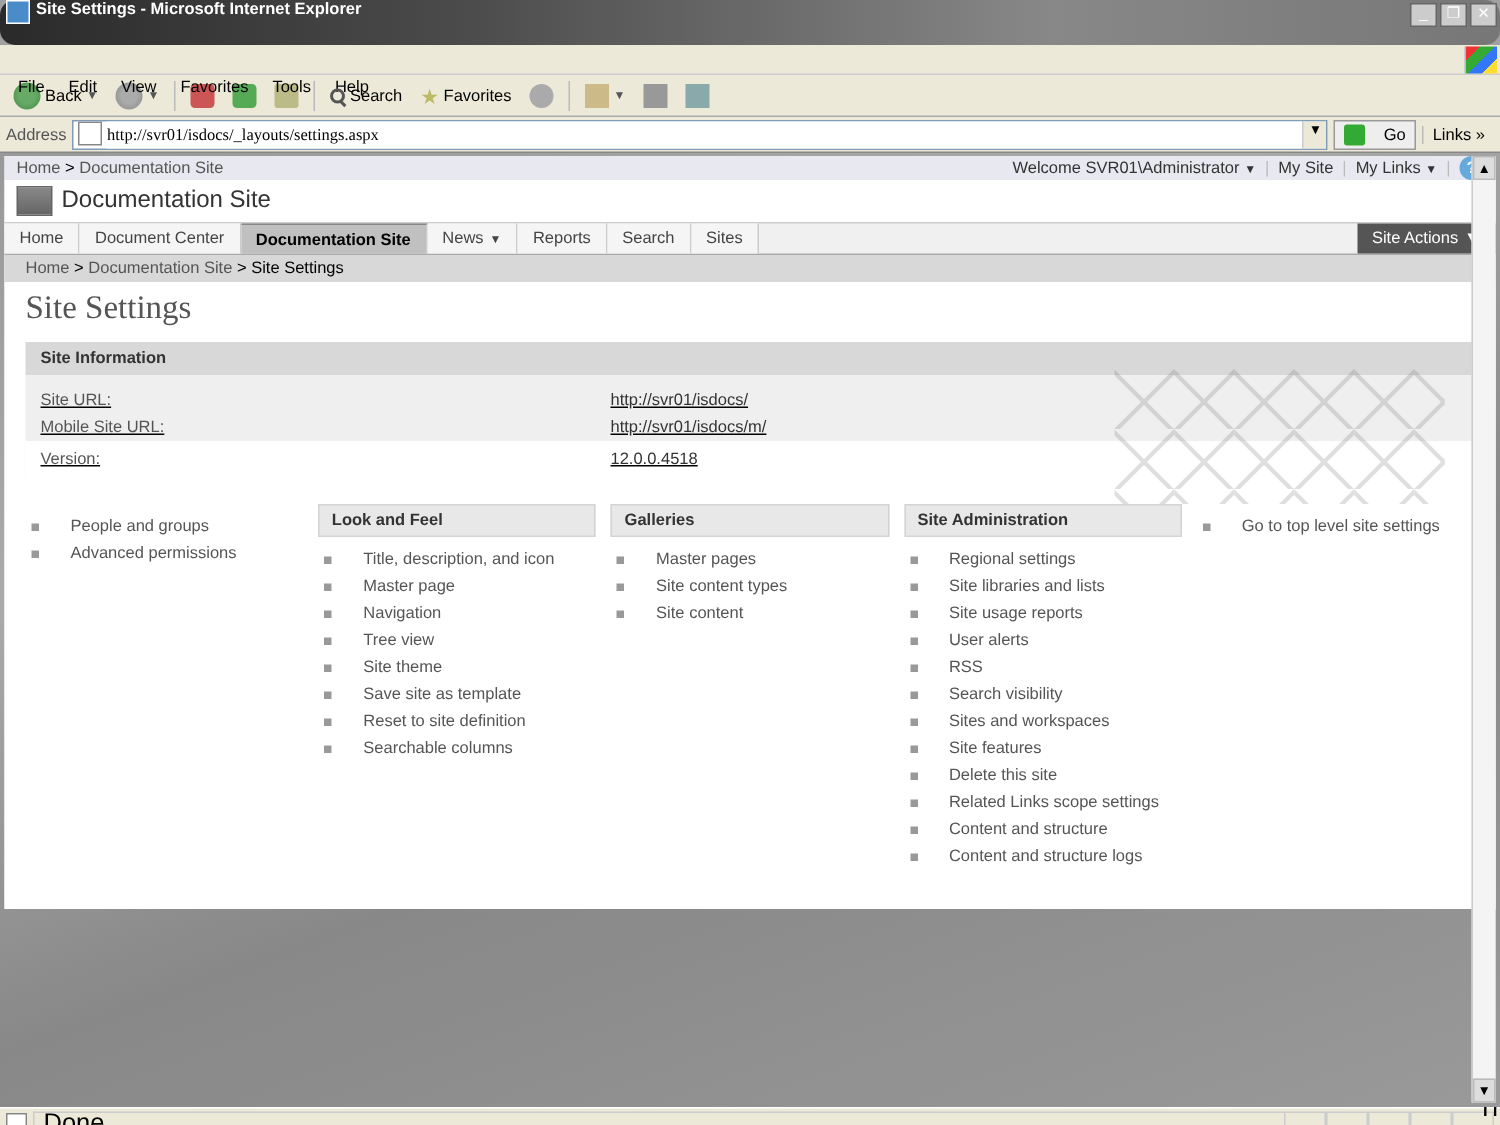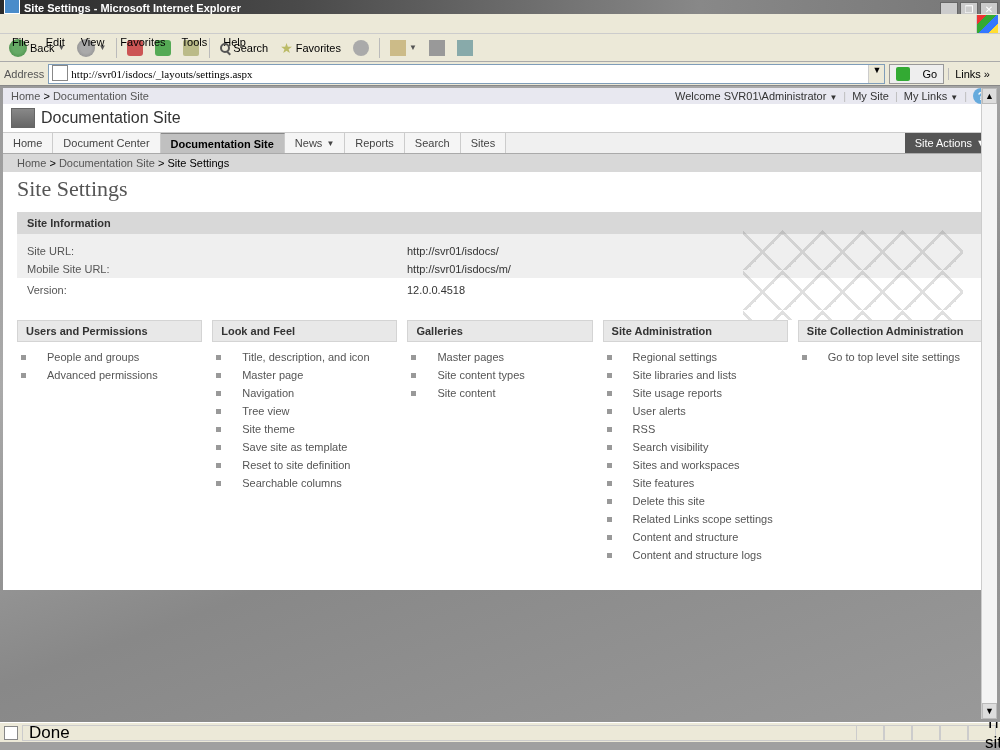--- a/index.html
+++ b/index.html
@@ -5,27 +5,28 @@
 * { margin: 0; padding: 0; box-sizing: border-box; }
 body {
   font-family: Tahoma, Arial, sans-serif;
   font-size: 11px;
   background: #a0a0a0;
   width: 1000px;
   height: 750px;
   overflow: hidden;
 }
 .titlebar {
-  height: 14px;
+  height: 30px;
   background: linear-gradient(to right, #2a2a2a, #4a4a4a 30%, #888 70%, #777);
   color: #fff;
   display: flex;
-  align-items: flex-end;
+  align-items: flex-start;
   padding-left: 4px;
   position: relative;
+  border-radius: 10px;
 }
 .titlebar .icon { width: 16px; height: 16px; background: #4a8cca; margin-right: 4px; border: 1px solid #fff; }
 .titlebar .title { font-size: 11px; font-weight: bold; }
 .title-controls { position: absolute; right: 2px; top: 2px; display: flex; gap: 2px; }
 .title-controls div { width: 18px; height: 16px; background: #ccc; border: 1px solid #666; font-size: 10px; text-align: center; line-height: 14px; }
 .menubar {
   height: 20px;
   background: #ece9d8;
   display: flex;
   align-items: center;
@@ -187,21 +188,21 @@
   position: relative;
 }
 .bg-deco {
   position: absolute; right: 20px; top: -4px; width: 220px; height: 90px;
   opacity: 0.18;
   background:
     linear-gradient(45deg, transparent 45%, #555 45% 50%, transparent 50%),
     linear-gradient(-45deg, transparent 45%, #555 45% 50%, transparent 50%);
   background-size: 40px 40px;
 }
-.info-row { display: flex; padding: 3px 0; font-size: 11px; }
+.info-row { display: flex; padding: 3px 0; font-size: 11px; text-decoration: underline; }
 .info-row.last-white { background: #fff; margin: 0 -10px -10px -10px; padding: 6px 10px; }
 .info-label { width: 380px; color: #555; }
 .info-val { color: #333; }
 .cols {
   display: flex;
   gap: 10px;
 }
 .col {
   flex: 1;
 }
@@ -400,21 +401,20 @@
             </div>
             <div class="info-row last-white">
               <div class="info-label">Version:</div>
               <div class="info-val">12.0.0.4518</div>
             </div>
           </div>
         </div>
 
         <div class="cols">
           <div class="col">
-            <div class="col-header">Users and Permissions</div>
             <div class="col-items">
                 <div class="col-item">
                   <div class="bullet"></div>
                   <a>People and groups</a>
                 </div>
                 <div class="col-item">
                   <div class="bullet"></div>
                   <a>Advanced permissions</a>
                 </div>
               </div>
@@ -520,21 +520,20 @@
                   <div class="bullet"></div>
                   <a>Content and structure</a>
                 </div>
                 <div class="col-item">
                   <div class="bullet"></div>
                   <a>Content and structure logs</a>
                 </div>
               </div>
           </div>
           <div class="col">
-            <div class="col-header">Site Collection Administration</div>
             <div class="col-items">
                 <div class="col-item">
                   <div class="bullet"></div>
                   <a>Go to top level site settings</a>
                 </div>
               </div>
           </div>
         </div>
       </div>
     </div>

